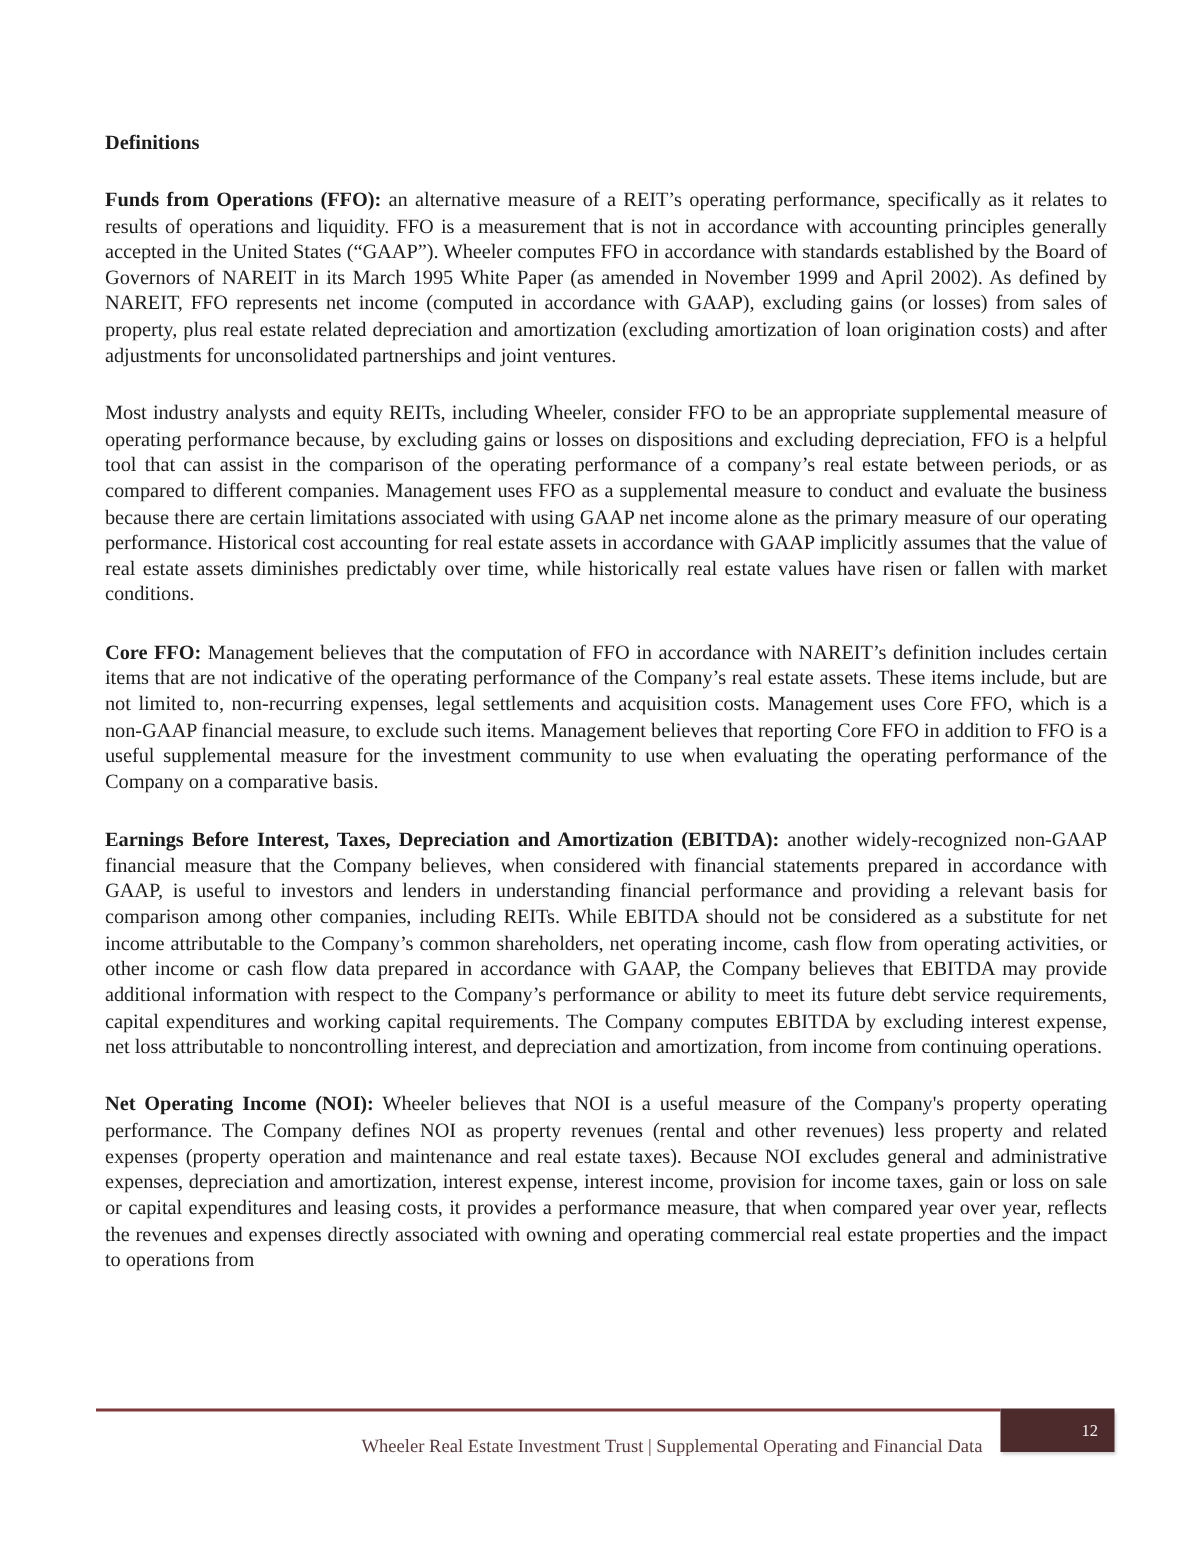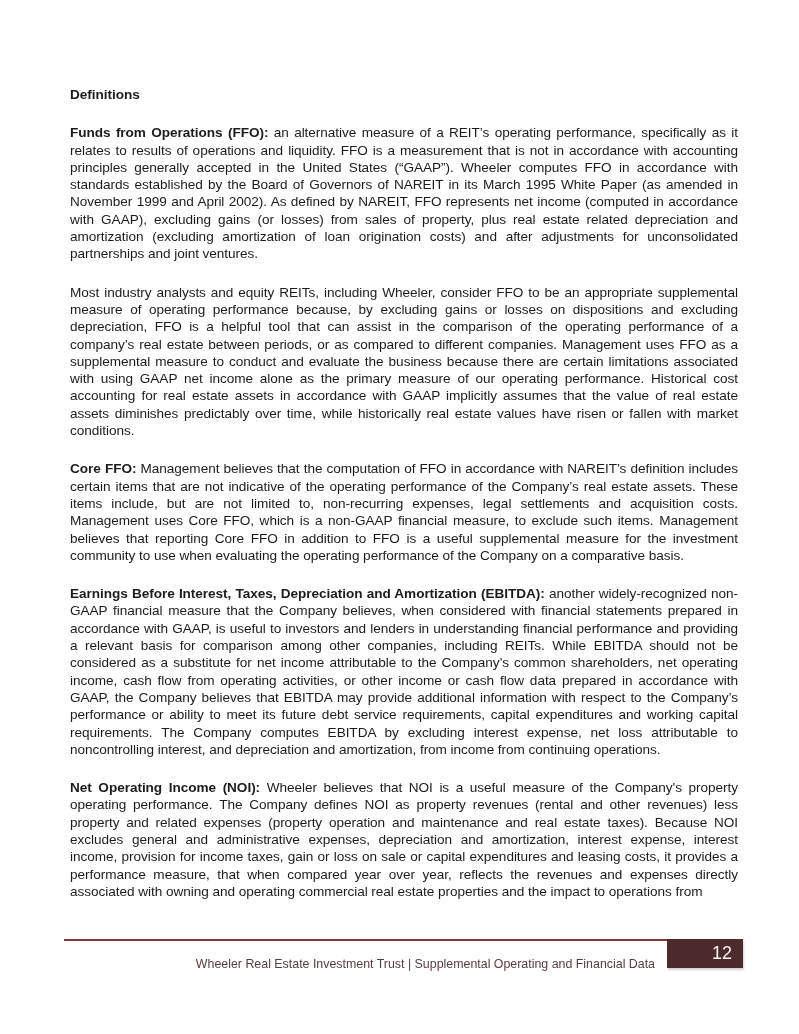--- a/index.html
+++ b/index.html
@@ -6,20 +6,21 @@
   html, body { background: #ffffff; }
   body { font-family: "Liberation Sans", sans-serif; }
 
   .page {
     position: relative;
     width: 799px;
     height: 1034px;
     background: #ffffff;
     overflow: hidden;
     margin: 0 auto;
+    font-family: Liberation Serif, serif;
   }
 
   .content {
     position: absolute;
     top: 86px;
     left: 70px;
     right: 61px;
     bottom: 96px;
     overflow: hidden;
     color: #1c1c1c;
@@ -64,21 +65,21 @@
 
   .page-number-badge {
     width: 76px;
     height: 29px;
     background: #4d2a2c;
     color: #f7f2f2;
     display: flex;
     align-items: center;
     justify-content: flex-end;
     padding-right: 11px;
-    font-size: 18px;
+    font-size: 11px;
     box-shadow: 1px 2px 2px rgba(0,0,0,0.18);
     text-align: center;
   }
 </style>
 </head>
 <body>
 
 <div class="page">
 
   <div class="content">

